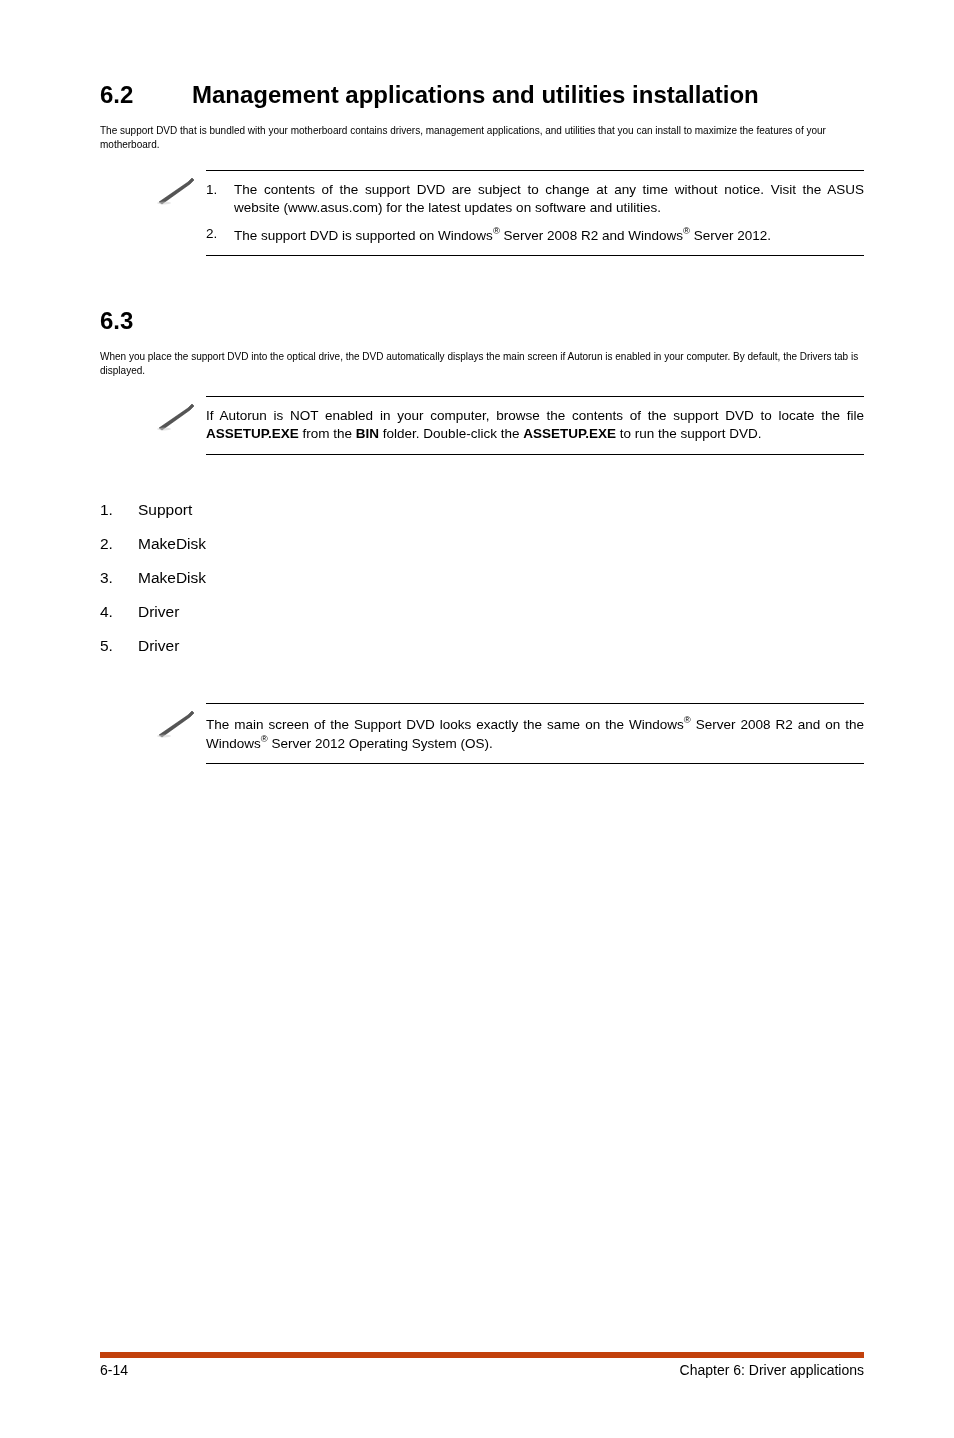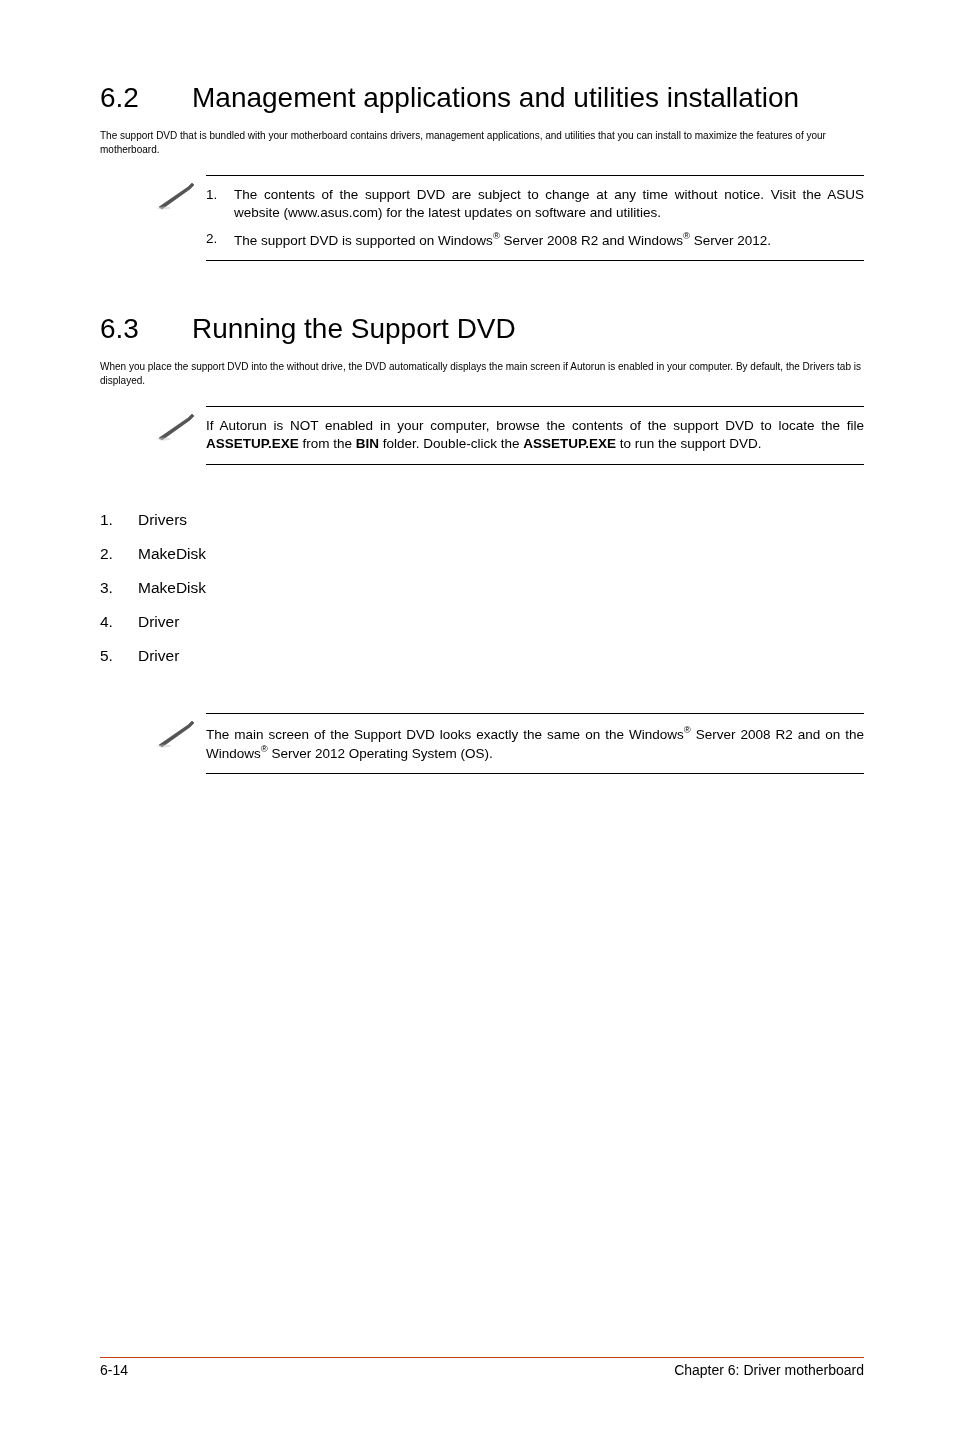--- a/index.html
+++ b/index.html
@@ -11,22 +11,22 @@
     width: 954px;
   }
   .page {
     padding: 80px 90px 40px 100px;
     box-sizing: border-box;
     width: 954px;
     min-height: 1438px;
     position: relative;
   }
   .section-heading {
-    font-size: 28px;
-    font-weight: normal;
+    font-size: 24px;
+    font-weight: bold;
     display: flex;
     align-items: flex-start;
     margin-bottom: 14px;
     line-height: 1.25;
   }
   .section-num {
     display: inline-block;
     width: 92px;
     flex-shrink: 0;
   }
@@ -86,21 +86,21 @@
   }
   .list-num {
     width: 38px;
     flex-shrink: 0;
   }
   .footer {
     position: absolute;
     bottom: 60px;
     left: 100px;
     right: 90px;
-    border-top: 1px solid #c2410c;
+    border-top: 6px solid #c2410c;
     display: flex;
     justify-content: space-between;
     font-size: 14px;
     padding-top: 4px;
   }
   .sup {
     font-size: 0.7em;
     vertical-align: super;
   }
   svg.pen {
@@ -136,44 +136,43 @@
         <div class="note-item">
           <div class="note-item-num">2.</div>
           <div class="note-item-text">The support DVD is supported on Windows<span class="sup">®</span> Server 2008 R2 and Windows<span class="sup">®</span> Server 2012.</div>
         </div>
       </div>
     </div>
   </div>
 
   <div class="section-heading">
     <span class="section-num">6.3</span>
-    <span class="section-title">Running the Support DVD</span>
-  </div>
-
-  <div class="body-text">When you place the support DVD into the without drive, the DVD automatically displays the main screen if Autorun is enabled in your computer. By default, the Drivers tab is displayed.</div>
+  </div>
+
+  <div class="body-text">When you place the support DVD into the optical drive, the DVD automatically displays the main screen if Autorun is enabled in your computer. By default, the Drivers tab is displayed.</div>
 
   <div class="note-block" style="margin-bottom:38px;">
     <div class="note-row">
       <div class="note-icon">
         <svg class="pen" viewBox="0 0 40 30">
           <path d="M3 26 L32 6 L36 2 L38 4 L34 8 L6 28 Z" fill="#555" stroke="#333" stroke-width="0.5"></path>
           <ellipse cx="8" cy="27" rx="7" ry="1.5" fill="#ccc" opacity="0.5"></ellipse>
         </svg>
       </div>
       <div class="note-content">
         <div class="note-single">If Autorun is NOT enabled in your computer, browse the contents of the support DVD to locate the file <b>ASSETUP.EXE</b> from the <b>BIN</b> folder. Double-click the <b>ASSETUP.EXE</b> to run the support DVD.</div>
       </div>
     </div>
   </div>
 
 
   <div class="list">
     <div class="list-item">
       <span class="list-num">1.</span>
-      <span>Drivers</span>
+      <span>Support</span>
     </div>
     <div class="list-item">
       <span class="list-num">2.</span>
       <span>MakeDisk</span>
     </div>
     <div class="list-item">
       <span class="list-num">3.</span>
       <span>MakeDisk</span>
     </div>
     <div class="list-item">
@@ -195,16 +194,16 @@
         </svg>
       </div>
       <div class="note-content">
         <div class="note-single">The main screen of the Support DVD looks exactly the same on the Windows<span class="sup">®</span> Server 2008 R2 and on the Windows<span class="sup">®</span> Server 2012 Operating System (OS).</div>
       </div>
     </div>
   </div>
 
   <div class="footer">
     <span>6-14</span>
-    <span>Chapter 6: Driver motherboard</span>
+    <span>Chapter 6: Driver applications</span>
   </div>
 
 </div>
 
 </body></html>

